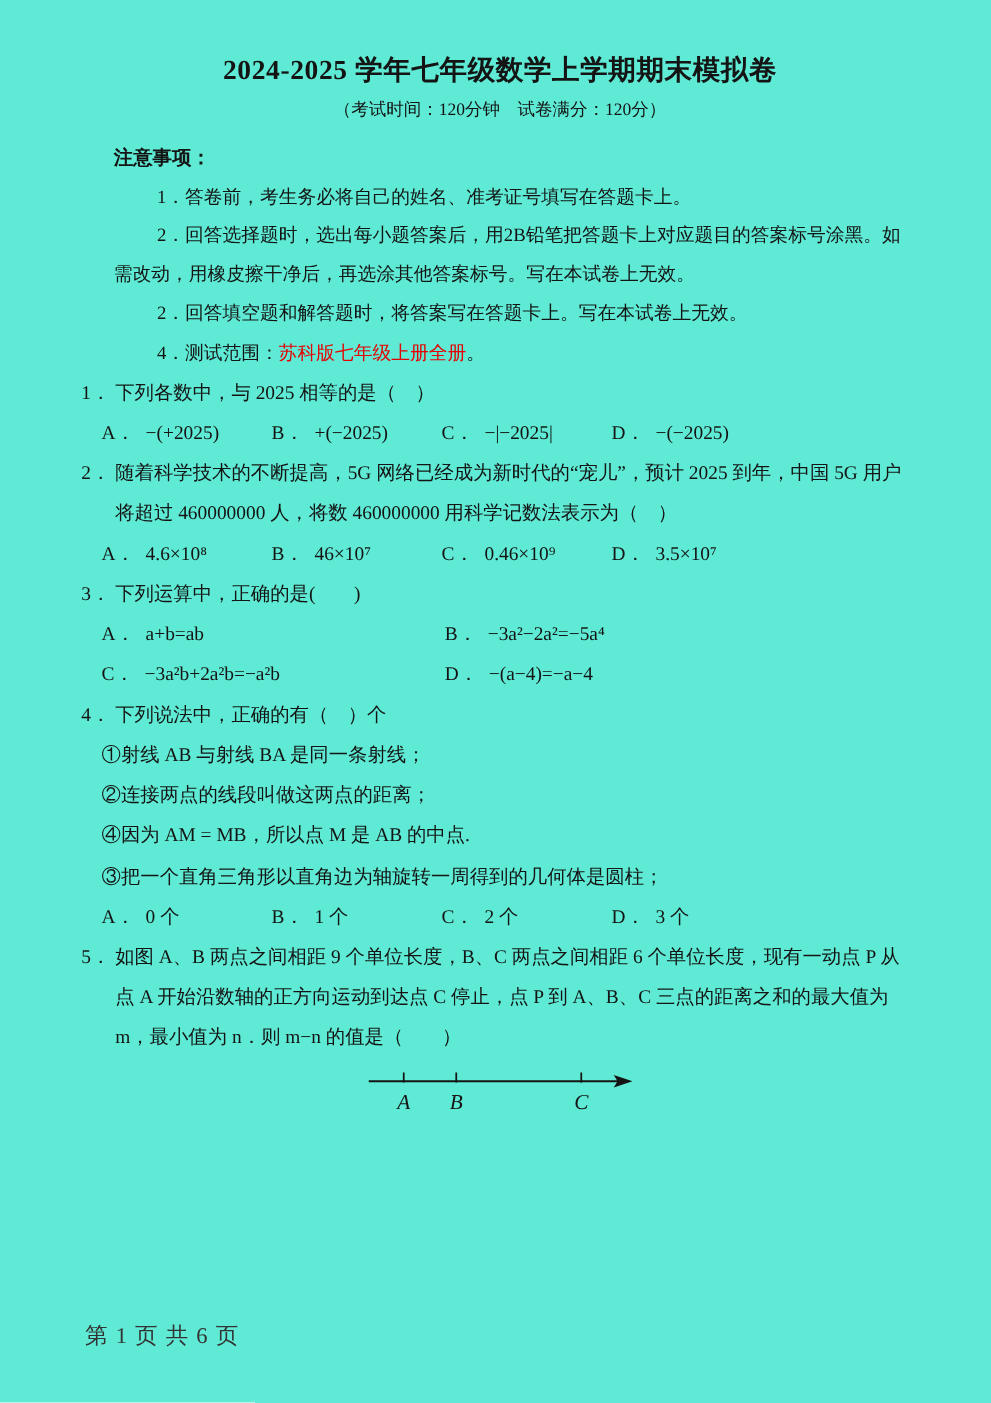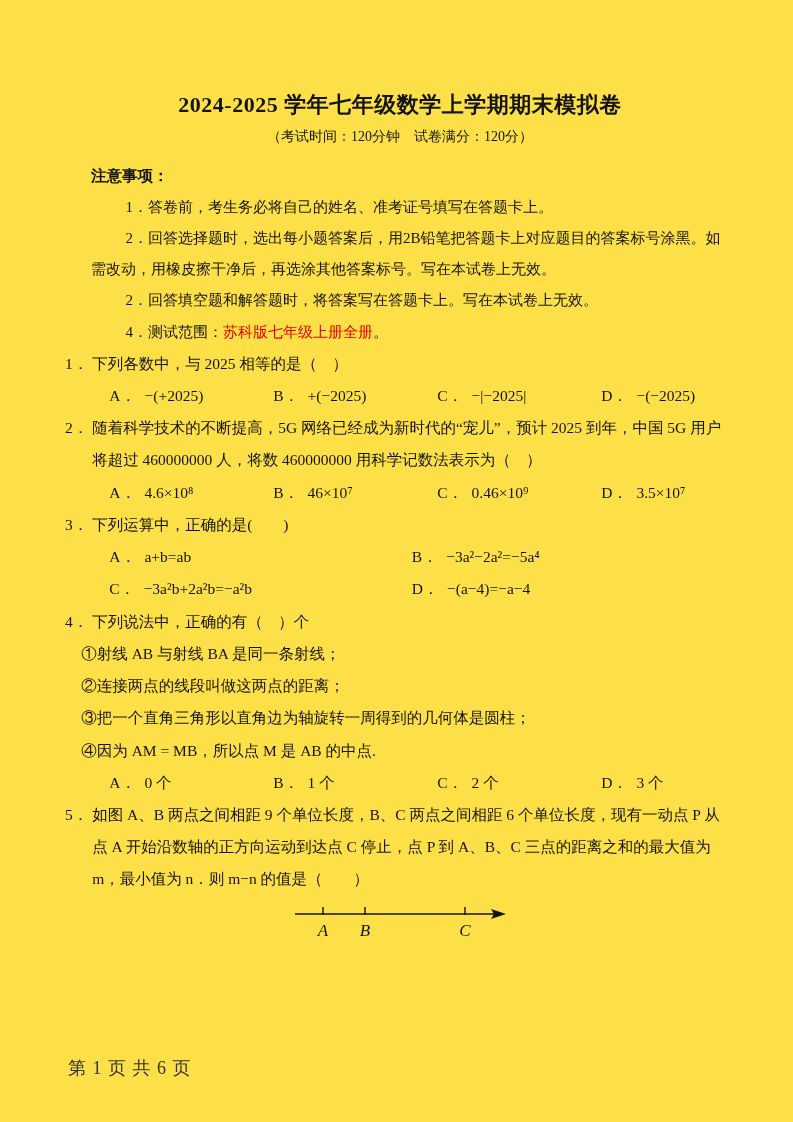--- a/index.html
+++ b/index.html
@@ -1,22 +1,22 @@
 <!DOCTYPE html>
 <html style="--highlight: #e60000;"><head>
 <meta charset="utf-8">
 <style>
   html,body{margin:0;padding:0;background:#fff;}
   .page{
     position:relative;
     width:793px;height:1122px;
     margin:0 auto;
-    background:#fde047;
+    background:#5eead4;
     box-sizing:border-box;
-    padding:90px 58px 0 65px;
+    padding:41px 58px 0 65px;
     font-family:"Liberation Serif","DejaVu Serif",serif;
     color:#141414;
     font-size:15.5px;
   }
   .title{
     margin:0 0 8px 0;
     text-align:center;
     font-size:22px;
     font-weight:700;
     letter-spacing:0.5px;
@@ -47,21 +47,21 @@
   .section-heading{
     margin:0;
     line-height:2.06;
     font-size:15.5px;
   }
   .question{margin:0;}
   .stem-row{display:flex;line-height:2.08;}
   .qnum{flex:0 0 1.75em;}
   .qtext{flex:1;}
   .options{display:flex;padding-left:1.05em;line-height:2.08;}
-  .options .option{flex:0 0 20.8%;white-space:nowrap;margin-left:28px;}
+  .options .option{flex:0 0 20.8%;white-space:nowrap;}
   .options.cols-2 .option{flex:0 0 42%;}
   .opt-label{margin-right:0.55em;}
   .statements{padding-left:1.05em;}
   .statement{margin:0;line-height:2.08;}
   .diagram-wrap{text-align:center;margin-top:4px;}
   .numberline{display:inline-block;}
   .footer{
     position:absolute;
     left:68px;
     top:1056px;
@@ -130,22 +130,22 @@
   </div>
 
   <div class="question">
     <div class="stem-row">
       <span class="qnum">4．</span>
       <div class="qtext">下列说法中，正确的有（　）个</div>
     </div>
     <div class="statements">
       <p class="statement">①射线 AB 与射线 BA 是同一条射线；</p>
       <p class="statement">②连接两点的线段叫做这两点的距离；</p>
+      <p class="statement">④因为 AM = MB，所以点 M 是 AB 的中点.</p>
       <p class="statement">③把一个直角三角形以直角边为轴旋转一周得到的几何体是圆柱；</p>
-      <p class="statement">④因为 AM = MB，所以点 M 是 AB 的中点.</p>
     </div>
     <div class="options">
       <span class="option"><span class="opt-label">A．</span><span>0 个</span></span>
       <span class="option"><span class="opt-label">B．</span><span>1 个</span></span>
       <span class="option"><span class="opt-label">C．</span><span>2 个</span></span>
       <span class="option"><span class="opt-label">D．</span><span>3 个</span></span>
     </div>
   </div>
 
   <div class="question">

